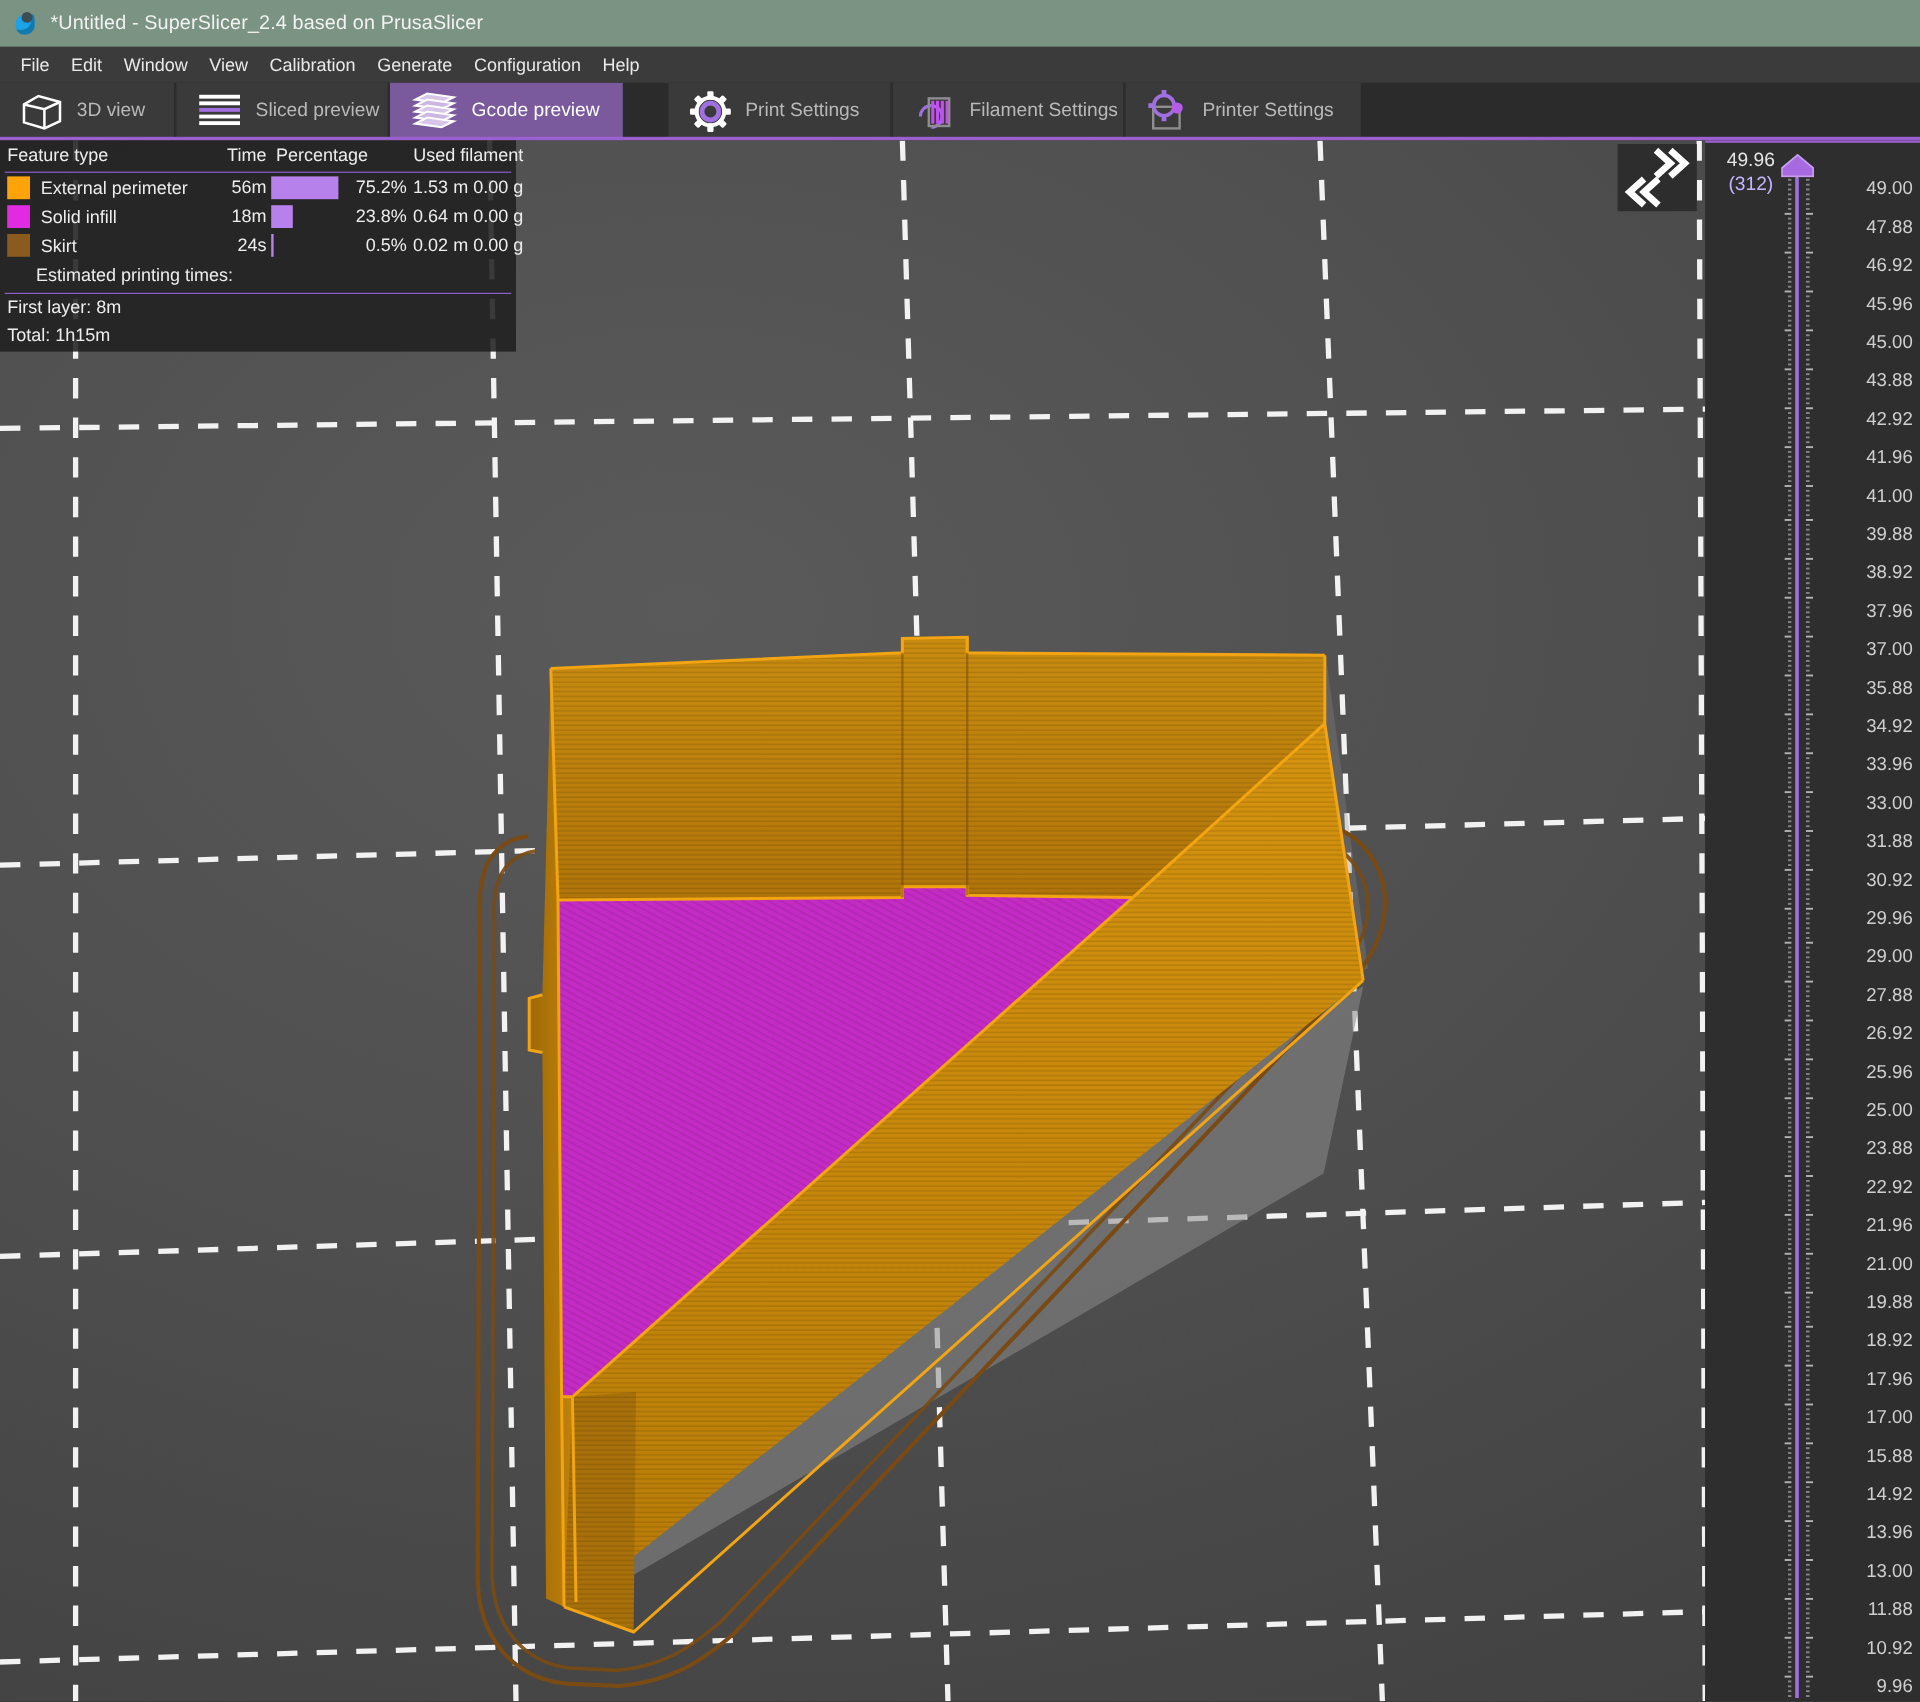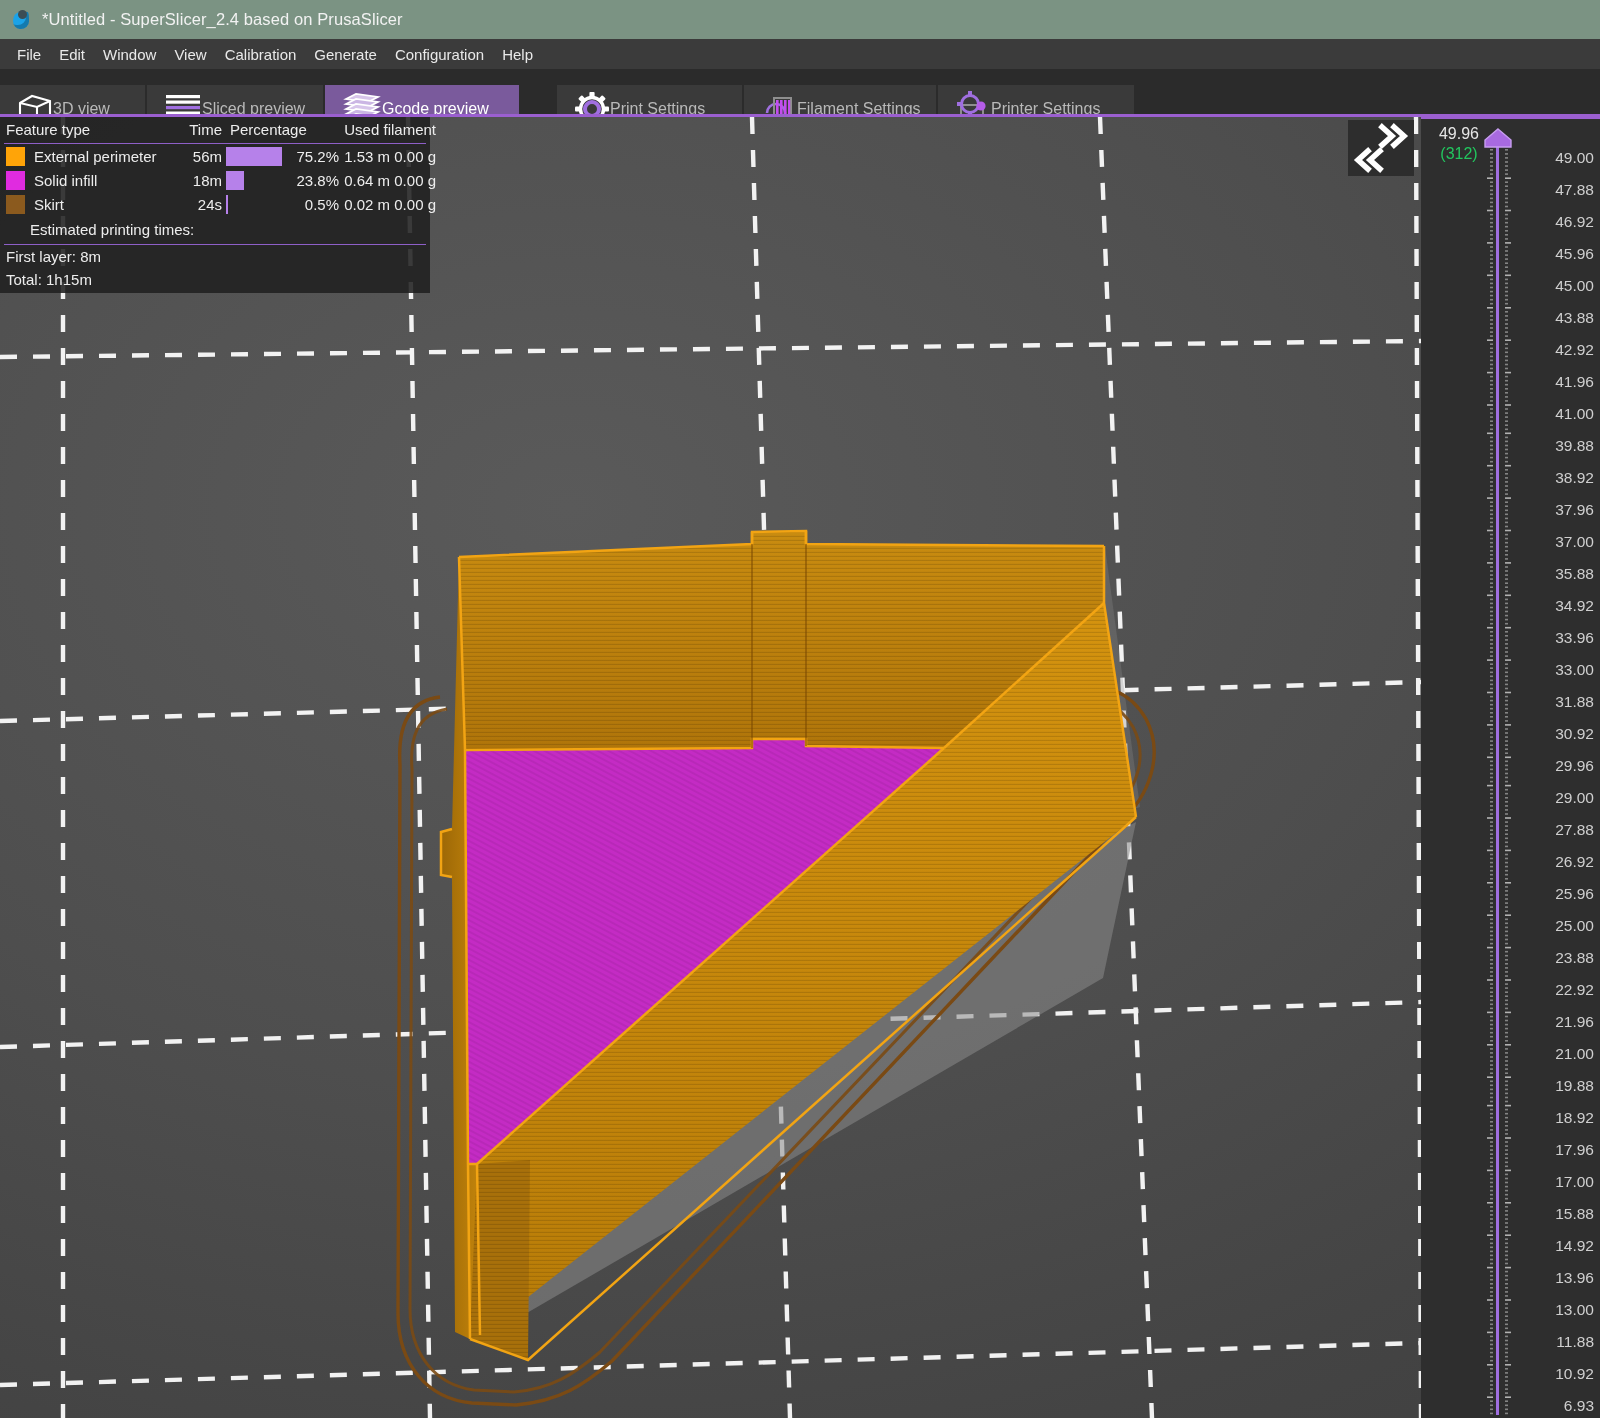--- a/index.html
+++ b/index.html
@@ -39,22 +39,22 @@
 
   
   .tabbar{
     position:absolute; left:0; top:69px; width:1600px; height:48px;
     background:#2b2b2b;
   }
   .tabbar .accent{
     position:absolute; left:0; bottom:0; width:1600px; height:3px; background:#9b5fd0;
   }
   .tab{
-    position:absolute; top:16px; height:48px; display:flex; align-items:center;
-    padding:0 17px; background:#3a3a3a; cursor:default;
+    position:absolute; top:0; height:48px; display:flex; align-items:center;
+    gap:11px; padding:0 17px; background:#3a3a3a; cursor:default;
     border-right:1px solid #2b2b2b;
   }
   .tab .lbl{ font-size:16px; color:#d9d9d9; white-space:nowrap; }
   .tab.active{ background:#7a5a9c; }
   .tab.active .lbl{ color:#ffffff; }
   .tab.dim .lbl{ color:#b9b9b9; }
 
   
   .ico{ flex:none; display:block; }
 
@@ -105,21 +105,21 @@
     position:absolute; left:1421px; top:117px; width:179px; height:1301px;
     background:#2e2e2e;
   }
   .sliderpanel .toprule{
     position:absolute; left:0; top:0; width:179px; height:2px; background:#9b5fd0;
   }
   .cur{
     position:absolute; left:5px; top:7px; width:66px; text-align:center;
     font-size:16px; color:#e6e6e6; line-height:1.22;
   }
-  .cur .sub{ color:#22c55e; }
+  .cur .sub{ color:#c4b5fd; }
   .track{
     position:absolute; left:75px; top:28px; width:3px; height:1270px; background:#a06fe0;
   }
   .ticksL, .ticksR{
     position:absolute; top:28px; width:6px; height:1270px;
   }
   .ticksL{ left:66px; }
   .ticksR{ left:84px; }
   .thumb{
     position:absolute; left:63px; top:11px; width:28px; height:20px;
@@ -1113,17 +1113,17 @@
         <div class="tk" style="top: 960px;">19.88</div>
         <div class="tk" style="top: 992px;">18.92</div>
         <div class="tk" style="top: 1024px;">17.96</div>
         <div class="tk" style="top: 1056px;">17.00</div>
         <div class="tk" style="top: 1088px;">15.88</div>
         <div class="tk" style="top: 1120px;">14.92</div>
         <div class="tk" style="top: 1152px;">13.96</div>
         <div class="tk" style="top: 1184px;">13.00</div>
         <div class="tk" style="top: 1216px;">11.88</div>
         <div class="tk" style="top: 1248px;">10.92</div>
-        <div class="tk" style="top: 1280px;">6.93</div>
+        <div class="tk" style="top: 1280px;">9.96</div>
       </div>
   </div>
 
 </div>
 
 </body></html>

